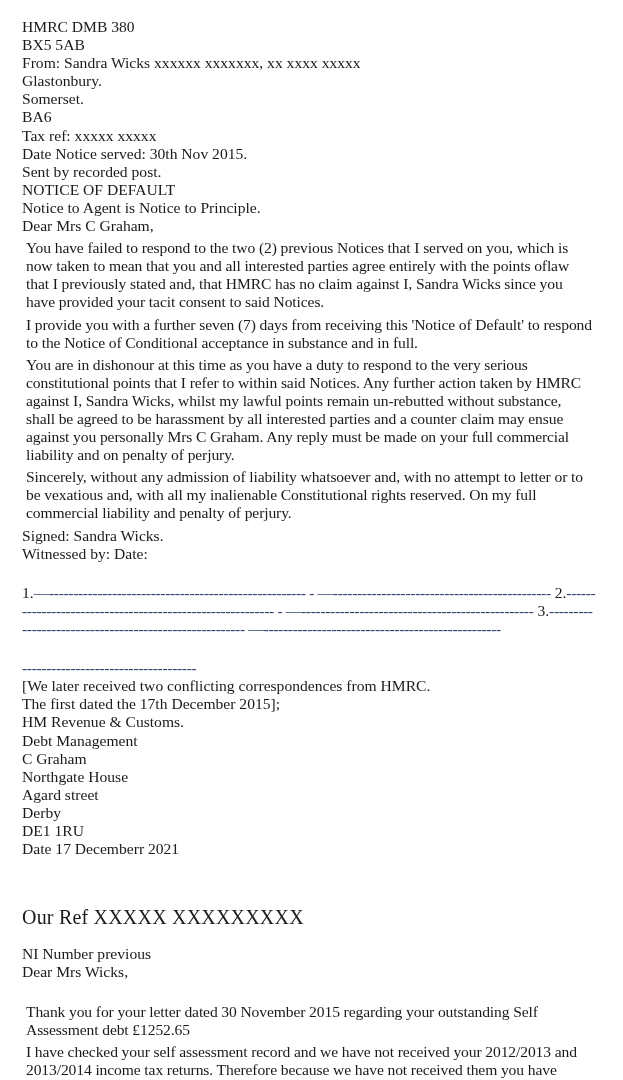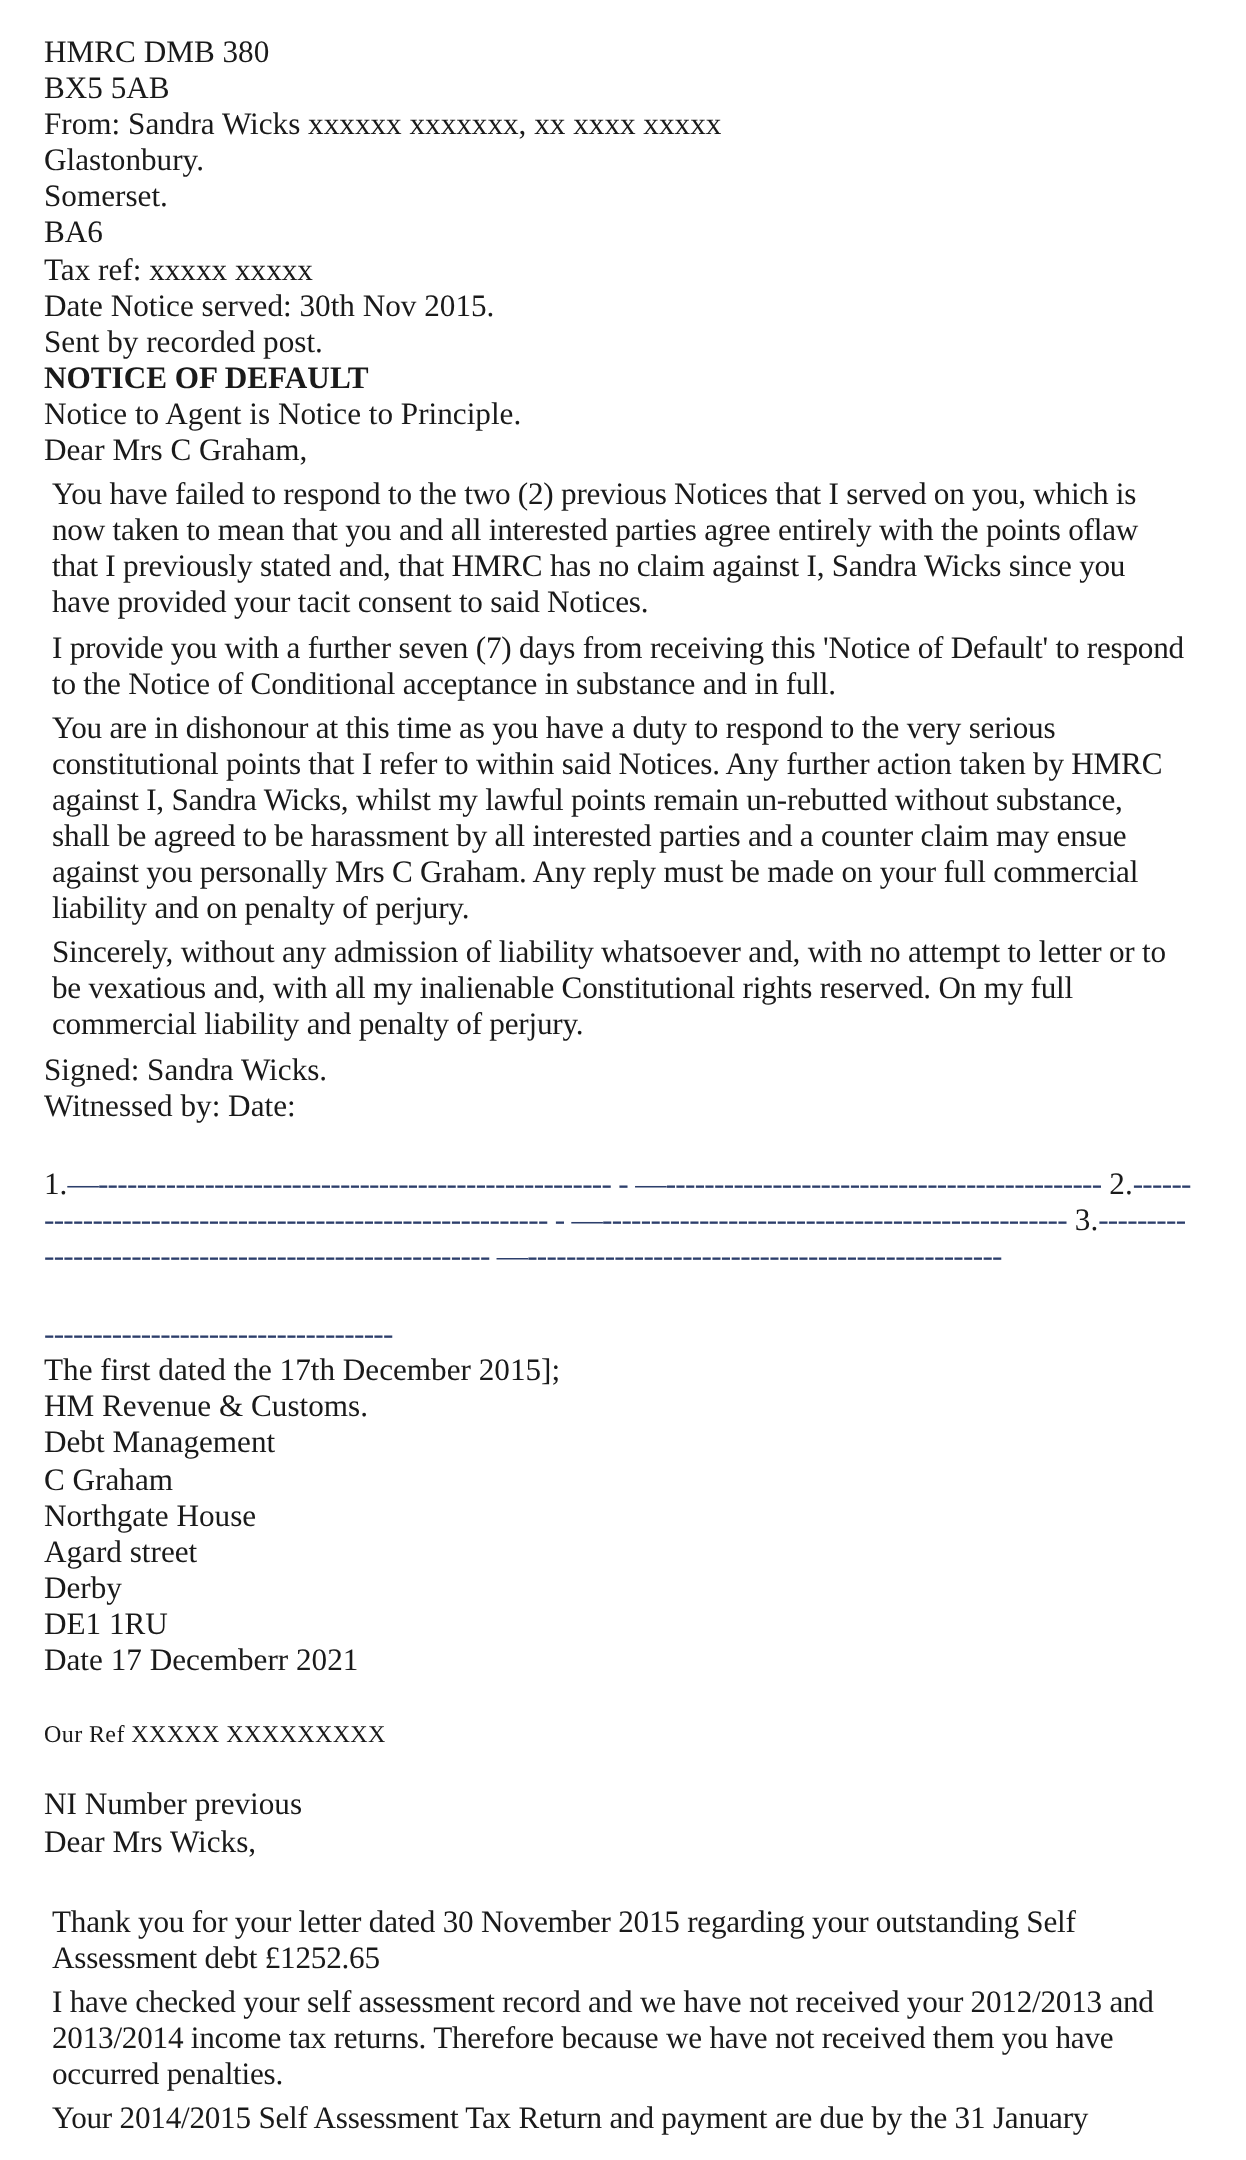--- a/index.html
+++ b/index.html
@@ -25,40 +25,41 @@
     .line {
       display: block;
       white-space: nowrap;
       margin: 0;
     }
     .para {
       display: block;
       margin: 4px;
       letter-spacing: -0.12px;
     }
-    .bold { font-weight: bold; }
+    .bold { font-weight: normal; }
     .blank { display: block; height: 18.1px; }
     .dash-block {
       display: block;
       color: #2c3e6b;
       letter-spacing: -0.35px;
       word-break: break-all;
       white-space: normal;
       line-height: 18.1px;
     }
     .dash-block .num { color: #1a1a1a; letter-spacing: 0; }
     .dash-short {
       display: block;
       color: #2c3e6b;
       letter-spacing: -0.35px;
       white-space: nowrap;
     }
     .ourref {
-      font-size: 12px;
+      font-size: 20px;
       letter-spacing: 0.2px;
+      margin-top: 32px;
     }
     .spacer-sm { display:block; height: 3px; }
   </style>
 </head>
 <body>
 
 <div class="page">
 
   <div>
     <span class="line">HMRC DMB 380</span>
@@ -88,20 +89,21 @@
   <span class="spacer-sm"></span>
 
   <div class="dash-block"><span class="num">1.</span><span>—-----------------------------------------------------</span><span> - —</span><span>---------------------------------------------</span><span class="num"> 2.</span><span>----------------------------------------------------------</span><span> - —</span><span>------------------------------------------------</span><span class="num"> 3.</span><span>------------------------------------------------------</span><span>- —</span><span>-------------------------------------------------</span></div>
 
   <span class="blank"></span>
   <span class="spacer-sm"></span>
 
   <span class="dash-short">------------------------------------</span>
 
   <div>
+    <span class="line">[We later received two conflicting correspondences from HMRC.</span>
     <span class="line">The first dated the 17th December 2015];</span>
 
     <span class="line">HM Revenue &amp; Customs.</span>
     <span class="line">Debt Management</span>
     <span class="line">C Graham</span>
     <span class="line">Northgate House</span>
     <span class="line">Agard street</span>
     <span class="line">Derby</span>
     <span class="line">DE1 1RU</span>
     <span class="line">Date 17 Decemberr 2021</span>

